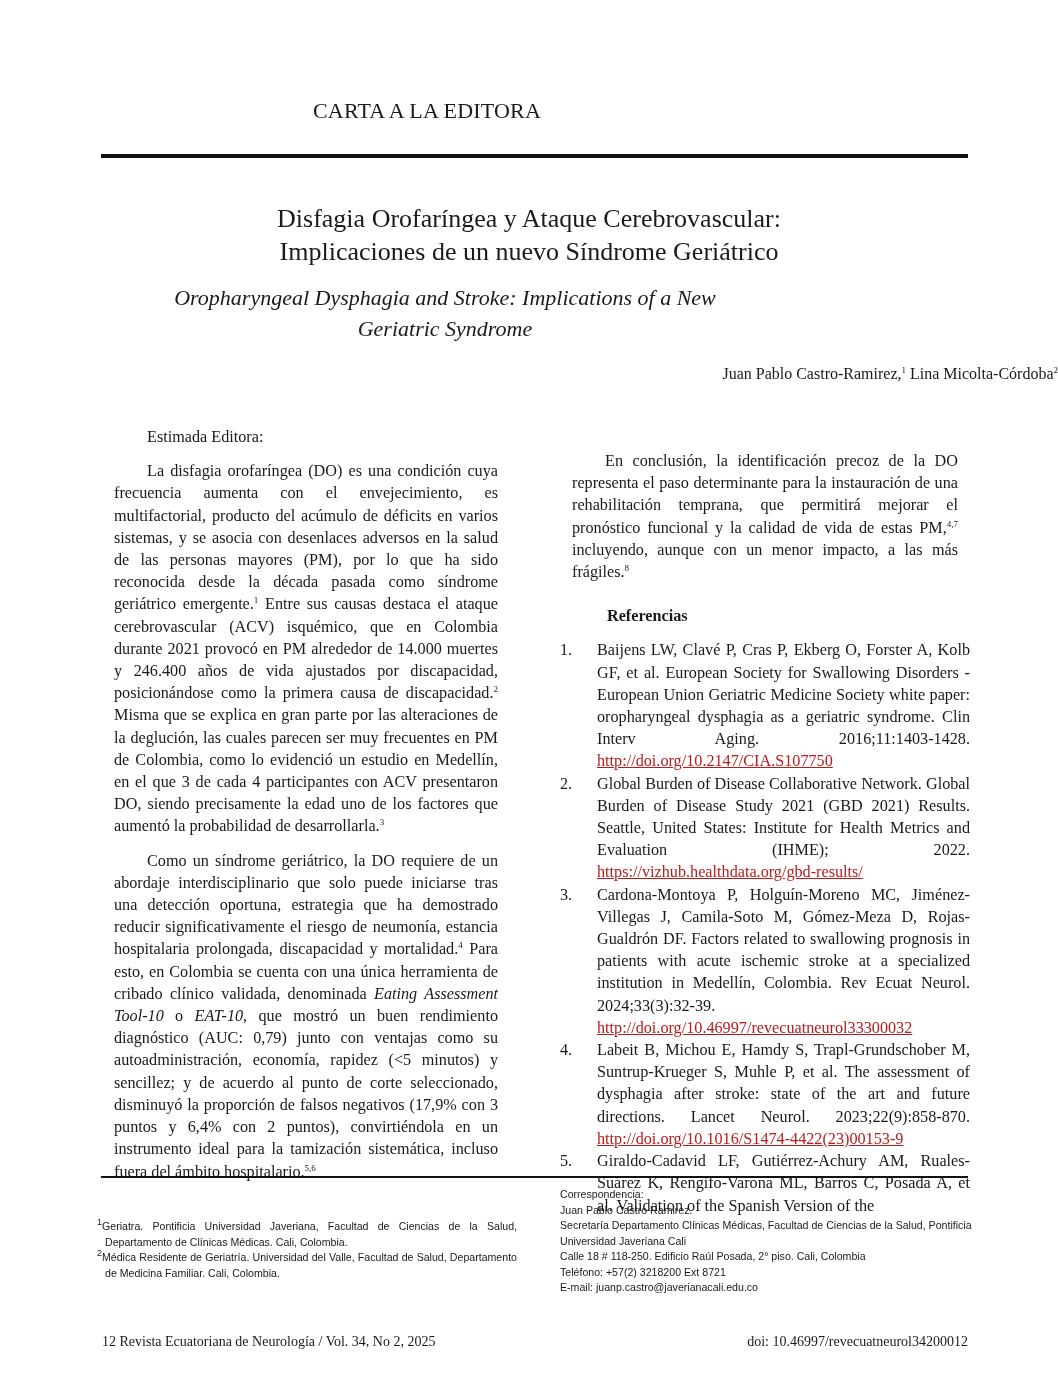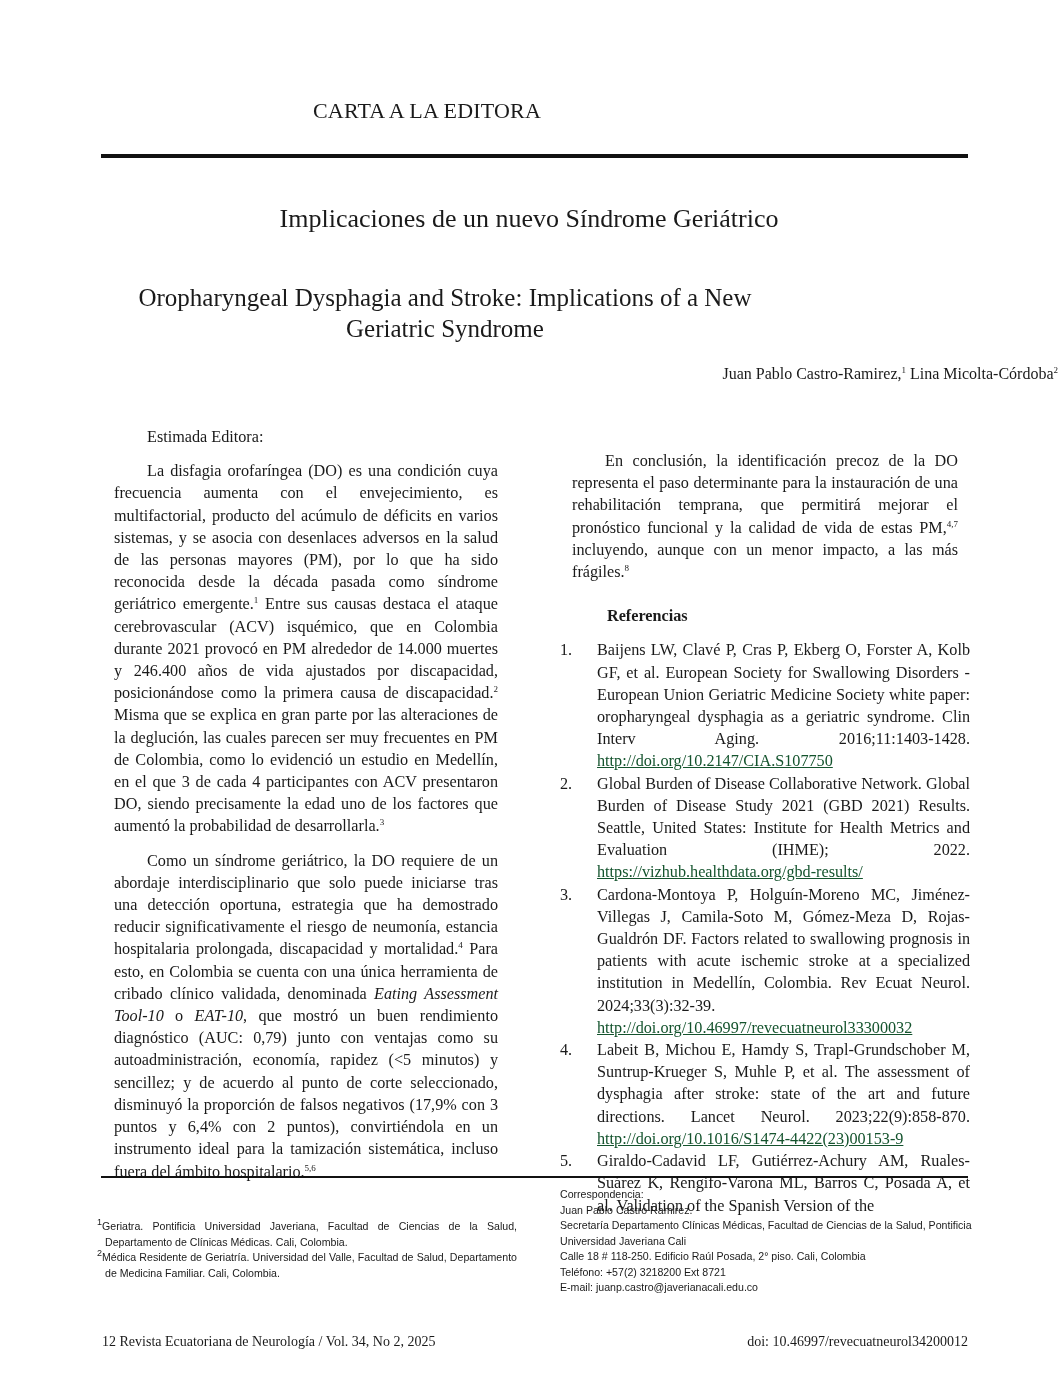--- a/index.html
+++ b/index.html
@@ -2,51 +2,52 @@
 <html><head>
 <meta charset="utf-8">
 <style>
   html, body { margin: 0; padding: 0; background: #ffffff; }
   body { width: 1058px; height: 1396px; position: relative; overflow: hidden; color: #1a1a1a;
          font-family: "Liberation Serif", "DejaVu Serif", serif; }
   .abs { position: absolute; }
   .section-label { left: 0; width: 854px; top: 98px; text-align: center; font-size: 22px; letter-spacing: 0.2px; }
   .top-rule { left: 101px; top: 154px; width: 867px; height: 4px; background: #111; }
   .title { left: 0; width: 1058px; top: 202px; text-align: center; font-size: 26px; line-height: 33px; }
-  .subtitle { left: 0; width: 890px; top: 282px; text-align: center; font-size: 25px; line-height: 31px; }
+  .subtitle { left: 0; width: 890px; top: 282px; text-align: center; font-size: 22px; line-height: 31px; font-style: italic; }
   .authors { left: 0; width: 1058px; top: 365px; text-align: right; font-size: 16px; }
   sup { font-size: 9px; vertical-align: super; line-height: 0; }
   .col { font-size: 16.2px; line-height: 22.2px; text-align: justify; }
   .col-left { left: 102px; top: 414px; width: 408px; }
   .col-right { left: 560px; top: 438px; width: 410px; }
   .col p { margin: 12px; }
   .indent { text-indent: 33px; }
   .salutation { padding-left: 33px; }
   .refs-head { font-weight: bold; margin-top: 22px !important; padding-left: 35px; }
   .ref { display: flex; }
   .ref-num { width: 37px; flex: 0 0 37px; }
   .ref-text { flex: 1; text-align: justify; }
-  a.link { color: #14532d; text-decoration: underline; }
+  a.link { color: #b91c1c; text-decoration: underline; }
   .bottom-rule { left: 101px; top: 1176px; width: 867px; height: 2px; background: #111; }
   .foot { font-family: "Liberation Sans", "DejaVu Sans", sans-serif; font-size: 10.6px; line-height: 15.5px; }
   .foot-left { left: 97px; top: 1187px; width: 420px; margin-top: 32px; }
   .foot-left .fn { padding-left: 8px; text-indent: -8px; text-align: justify; }
   .foot-right { left: 560px; top: 1187px; width: 412px; }
   .page-footer { top: 1334px; font-size: 14px; }
   .pf-left { left: 102px; }
   .pf-right { right: 90px; }
   em { font-style: italic; }
 </style>
 </head>
 <body>
 
 <div class="abs section-label">CARTA A LA EDITORA</div>
 <div class="abs top-rule"></div>
 
 <div class="abs title">
+  <div>Disfagia Orofaríngea y Ataque Cerebrovascular:</div>
   <div>Implicaciones de un nuevo Síndrome Geriátrico</div>
 </div>
 
 <div class="abs subtitle">
   <div>Oropharyngeal Dysphagia and Stroke: Implications of  a New</div>
   <div>Geriatric Syndrome</div>
 </div>
 
 <div class="abs authors">
   <span>Juan Pablo Castro-Ramirez,</span><sup>1</sup>

